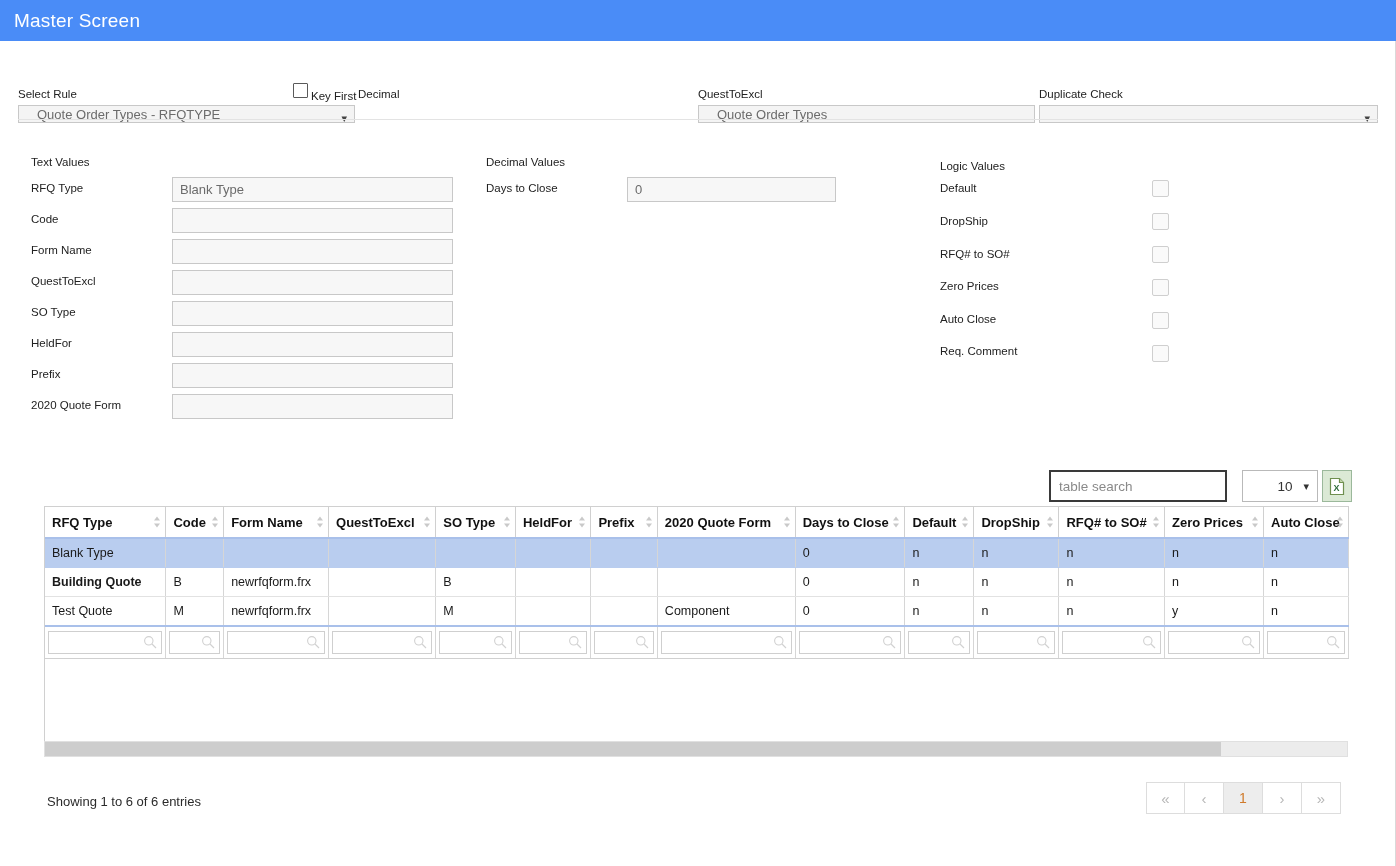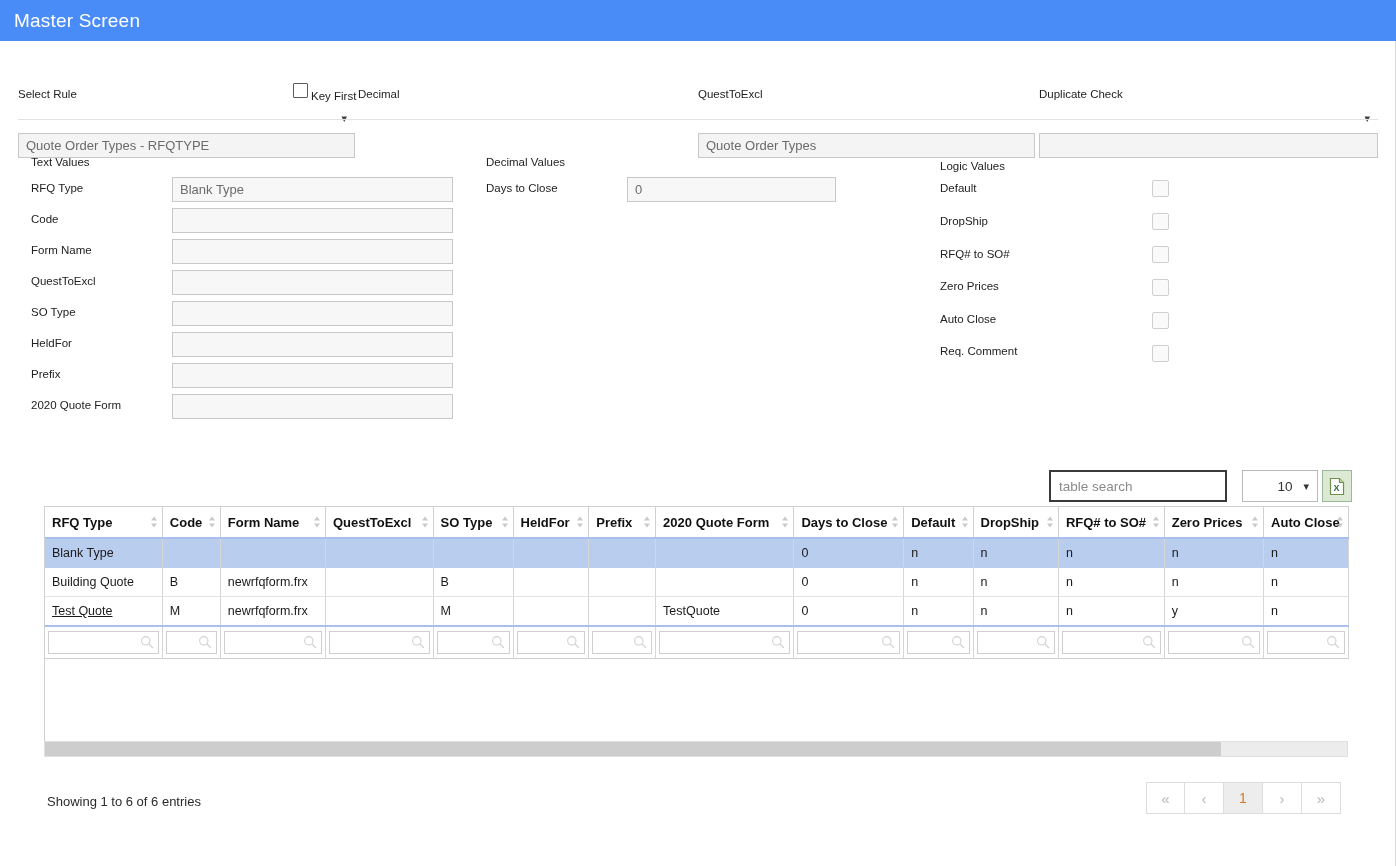--- a/index.html
+++ b/index.html
@@ -21,28 +21,27 @@
   }
   .titlebar .title{
     color:#ffffff;font-size:19px;padding-left:14px;letter-spacing:.2px;
   }
 
   
   .toprow{position:absolute;left:0;top:41px;width:1396px;height:66px;}
   .fld-label{position:absolute;font-size:11.5px;color:#222;white-space:nowrap;}
   .inp{
     position:absolute;box-sizing:border-box;
-    height:25px;
+    height:18px;
     border:1px solid #c8c8c8;
     background:#f4f4f4;
     font-family:"Liberation Sans", sans-serif;
     font-size:13px;color:#6b6b6b;
-    padding:0 7px;
+    padding:0 18px;
     outline:none;
-    margin-top:28px;
   }
   select.inp{
     -webkit-appearance:none;appearance:none;
     background:#f4f4f4;
     padding-right:22px;
     color:#6b6b6b;
   }
   .selwrap{position:absolute;}
   .selwrap .caret{
     position:absolute;right:8px;top:50%;transform:translateY(-50%);
@@ -322,44 +321,44 @@
             <td style="width: 68px;"></td>
             <td style="width: 141px;"></td>
             <td style="width: 103px;">0</td>
             <td style="width: 64px;">n</td>
             <td style="width: 82px;">n</td>
             <td style="width: 101px;">n</td>
             <td style="width: 98px;">n</td>
             <td style="width: 69px;">n</td>
           </tr>
           <tr>
-            <td style="width: 126px;">Building Quote</td>
+            <td style="width: 126px; font-weight: bold;">Building Quote</td>
             <td style="width: 53px;">B</td>
             <td style="width: 101px;">newrfqform.frx</td>
             <td style="width: 107px;"></td>
             <td style="width: 78px;">B</td>
             <td style="width: 72px;"></td>
             <td style="width: 68px;"></td>
             <td style="width: 141px;"></td>
             <td style="width: 103px;">0</td>
             <td style="width: 64px;">n</td>
             <td style="width: 82px;">n</td>
             <td style="width: 101px;">n</td>
             <td style="width: 98px;">n</td>
             <td style="width: 69px;">n</td>
           </tr>
           <tr>
-            <td style="width: 126px; text-decoration: underline;">Test Quote</td>
+            <td style="width: 126px;">Test Quote</td>
             <td style="width: 53px;">M</td>
             <td style="width: 101px;">newrfqform.frx</td>
             <td style="width: 107px;"></td>
             <td style="width: 78px;">M</td>
             <td style="width: 72px;"></td>
             <td style="width: 68px;"></td>
-            <td style="width: 141px;">TestQuote</td>
+            <td style="width: 141px;">Component</td>
             <td style="width: 103px;">0</td>
             <td style="width: 64px;">n</td>
             <td style="width: 82px;">n</td>
             <td style="width: 101px;">n</td>
             <td style="width: 98px;">y</td>
             <td style="width: 69px;">n</td>
           </tr>
           <tr class="filterrow">
             <td style="width: 126px;">
               <div class="filtcell">

